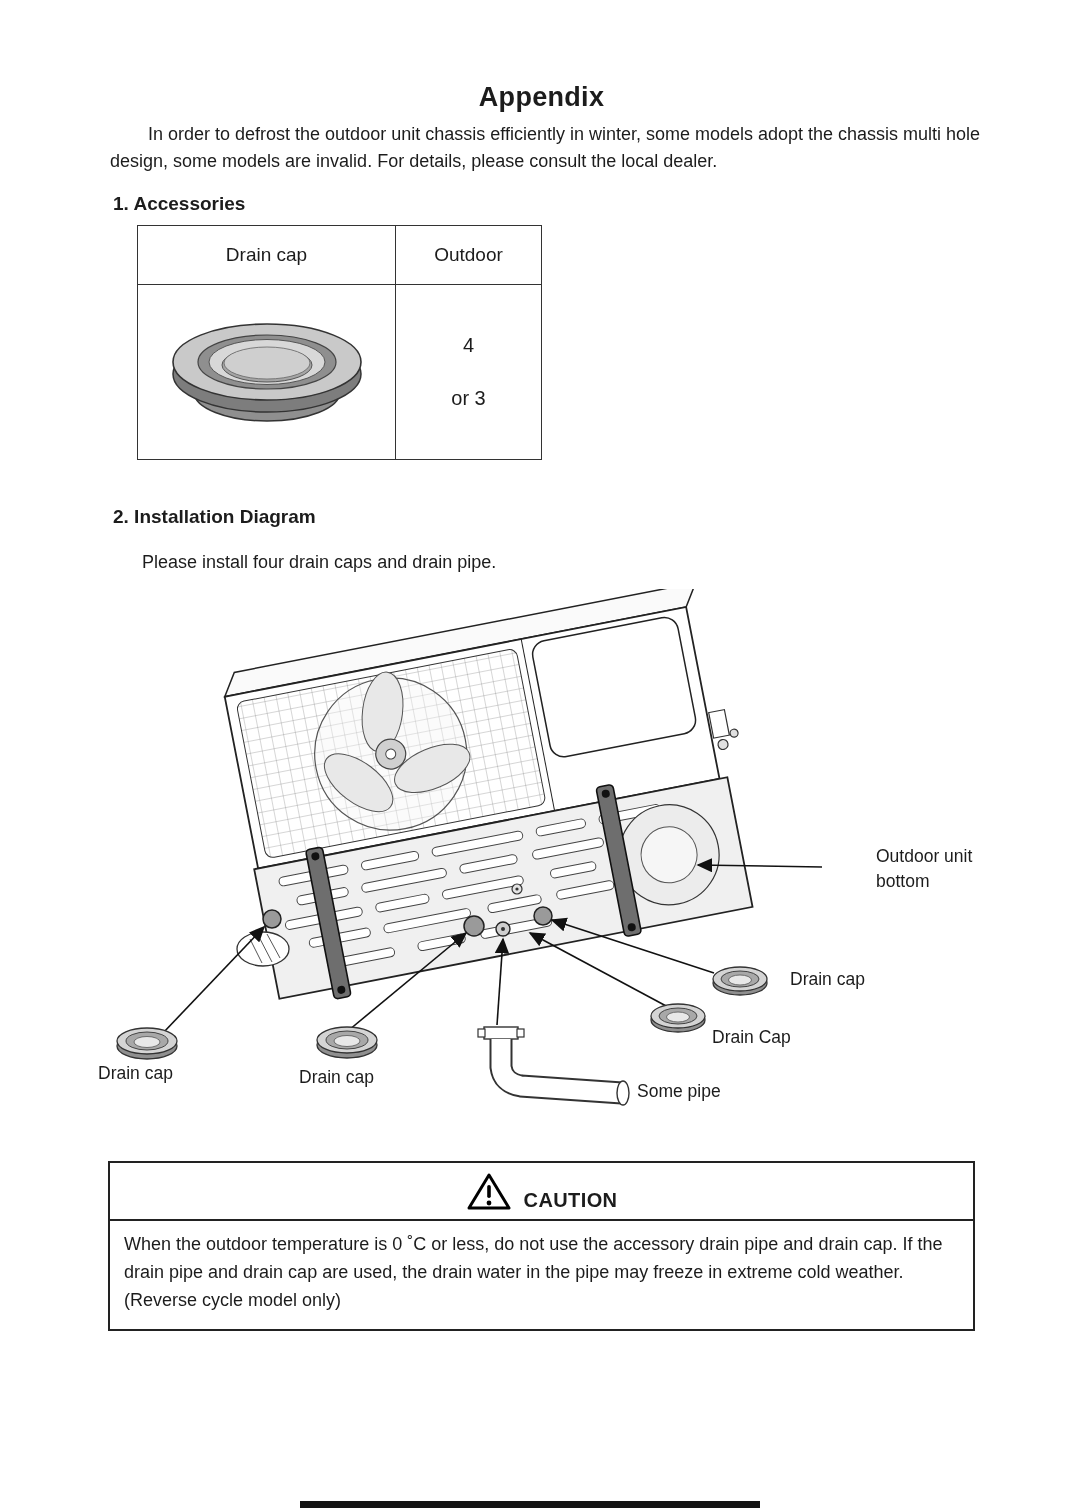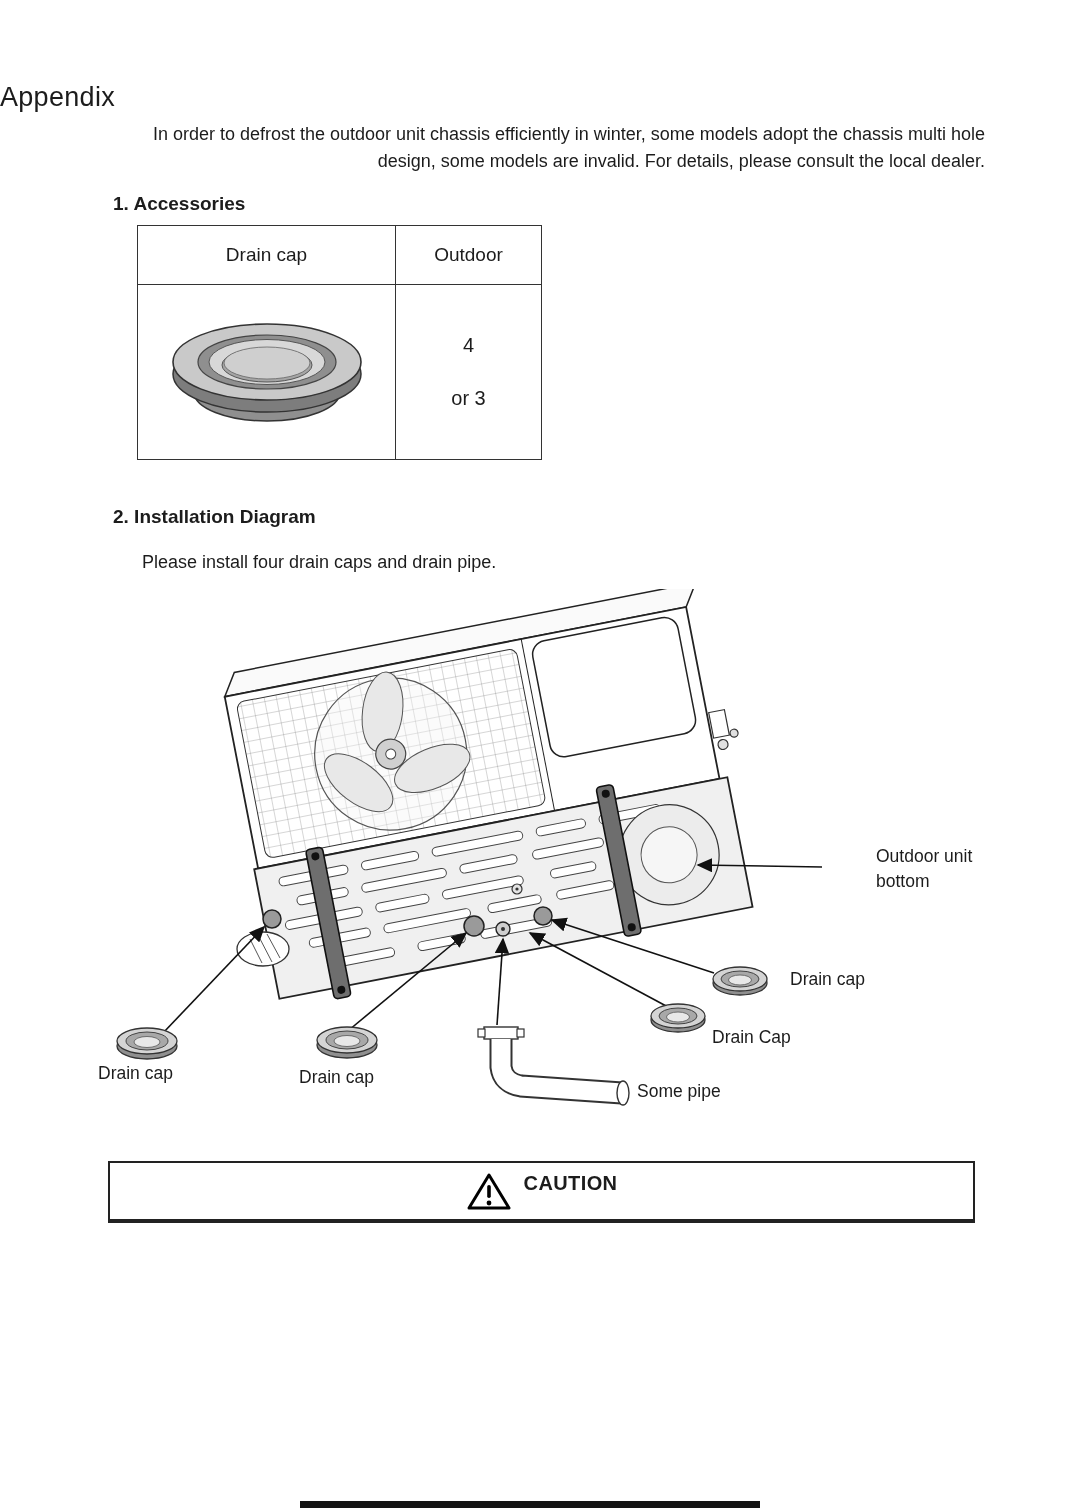--- a/index.html
+++ b/index.html
@@ -9,31 +9,30 @@
     width: 1083px;
     height: 1508px;
     margin: 0 auto;
     background: #ffffff;
     font-family: "Liberation Sans", sans-serif;
     color: #1c1c1c;
     overflow: hidden;
   }
   .page-title {
     margin: 82px 0 8px 0;
-    text-align: left;
+    text-align: center;
     font-size: 27px;
-    font-weight: normal;
+    font-weight: bold;
     letter-spacing: 0.3px;
   }
   .intro {
     margin: 0 98px 0 110px;
     font-size: 18px;
     line-height: 1.5;
     text-indent: 38px;
-    text-align: right;
   }
   .section-heading {
     margin: 18px 0 0 113px;
     font-size: 19px;
     font-weight: bold;
   }
   .acc-table {
     margin: 10px 0 0 137px;
     border-collapse: collapse;
   }
@@ -82,21 +81,21 @@
   }
   .dg-label.wrap { white-space: normal; width: 112px; }
   .note-install { margin: 16px 92px 0 118px; }
   .caution-box {
     margin: 22px 0 0 108px;
     width: 867px;
     border: 2px solid #222;
   }
   .caution-header {
     display: flex;
-    align-items: flex-start;
+    align-items: flex-end;
     justify-content: center;
     gap: 12px;
     padding: 9px 0 7px 0;
     border-bottom: 2px solid #222;
   }
   .caution-title { font-size: 20px; font-weight: bold; letter-spacing: 0.4px; }
   .caution-body {
     padding: 10px 16px 14px 14px;
     font-size: 18px;
     line-height: 1.55;
@@ -294,17 +293,18 @@
 
   <div class="caution-box">
     <div class="caution-header">
       <svg width="46" height="40" viewBox="0 0 46 40">
         <path d="M23 3 L43 36 L3 36 Z" fill="#ffffff" stroke="#000" stroke-width="3" stroke-linejoin="round"></path>
         <rect x="21.2" y="13" width="3.6" height="13" rx="1.8" fill="#000"></rect>
         <circle cx="23" cy="31" r="2.4" fill="#000"></circle>
       </svg>
       <span class="caution-title">CAUTION</span>
     </div>
+    <div class="caution-body">When the outdoor temperature is 0 ˚C or less, do not use the accessory drain pipe and drain cap. If the drain pipe and drain cap are used, the drain water in the pipe may freeze in extreme cold weather. (Reverse cycle model only)</div>
   </div>
 
   <div class="scan-bar"></div>
 
 </div>
 
 </body></html>

